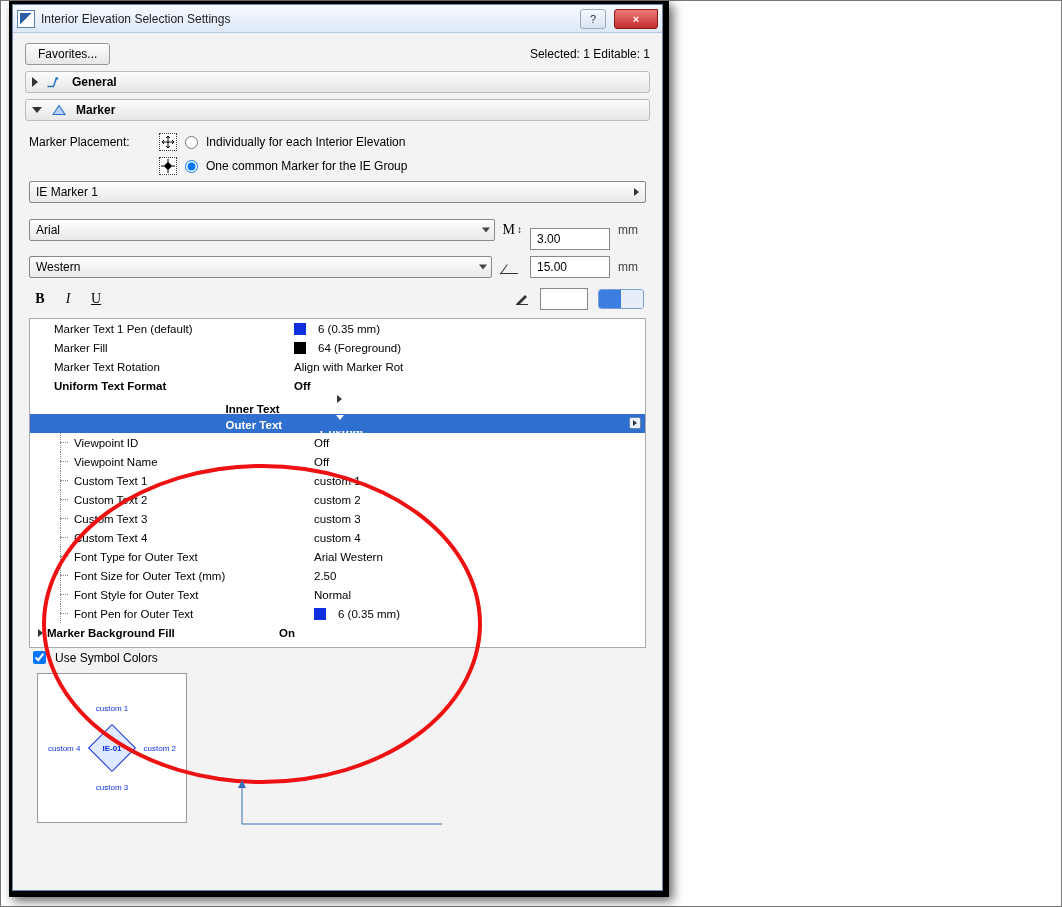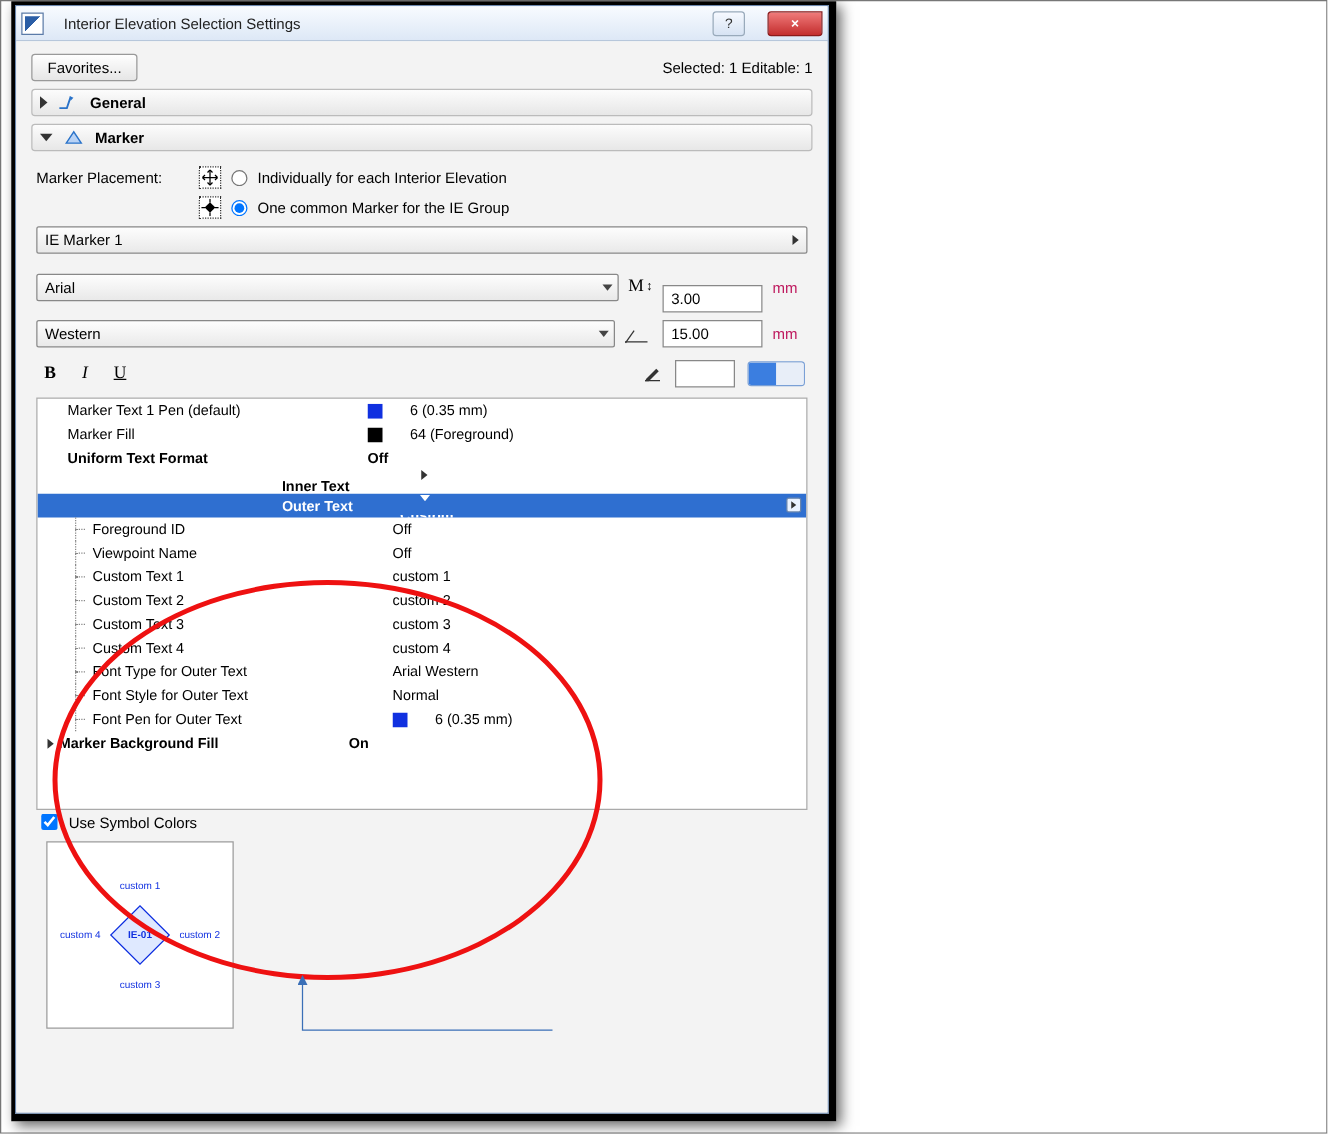--- a/index.html
+++ b/index.html
@@ -37,21 +37,21 @@
     display: flex;
     flex-direction: column;
   }
   .titlebar {
     height: 28px;
     background: linear-gradient(#f8fbff, #dde8f6);
     border-bottom: 1px solid #b7c7db;
     display: flex;
     align-items: center;
     padding: 0 4px;
-    gap: 16px;
+    gap: 6px;
   }
   .app-icon {
     width: 18px; height: 18px;
     background: #fff;
     border: 1px solid #5b7ba8;
     position: relative;
   }
   .app-icon::after {
     content: "";
     position: absolute;
@@ -118,40 +118,40 @@
     position: relative;
   }
   .dd-arrow {
     position:absolute; right:4px; top:50%; transform:translateY(-50%);
     width:0;height:0;border-left:4px solid transparent;border-right:4px solid transparent;border-top:5px solid #444;
   }
   .row-flex { display:flex; gap:8px; align-items:center; }
   .txt-input {
     border:1px solid #888; background:#fff; height:22px; padding:0 6px; font-size:12px;
   }
-  .mm { color:#be185d; }
+  .mm { color:#404040; }
   .format-bar { display:flex; gap:10px; align-items:center; padding:4px 2px 2px 2px;}
   .fmt { font-family:"Times New Roman",serif; font-size:14px; width:18px; text-align:center; }
   .pen-toggle { display:flex; border:1px solid #7aa0d6; border-radius:3px; overflow:hidden; }
   .pen-toggle span { width:22px;height:18px; }
   .tree-box {
     border:1px solid #aaa; background:#fff; height:330px; overflow-y:scroll;
     font-size:11.5px;
   }
   .tree-row { display:flex; align-items:center; height:19px; padding-left:6px; }
   .tree-row.indent1 { padding-left:24px; }
   .tree-row.indent2 { padding-left:44px; position:relative; }
   .tree-row.indent2::before {
     content:""; position:absolute; left:30px; top:0; bottom:0; border-left:1px dotted #888;
   }
   .tree-row.indent2::after {
     content:""; position:absolute; left:30px; top:9px; width:8px; border-top:1px dotted #888;
   }
   .tree-label { width:240px; white-space:nowrap; overflow:hidden; }
-  .tree-val { flex:1; display:flex; align-items:center; gap:18px; white-space:nowrap; overflow:hidden;}
+  .tree-val { flex:1; display:flex; align-items:center; gap:8px; white-space:nowrap; overflow:hidden;}
   .tree-row.bold .tree-label, .tree-row.bold .tree-val { font-weight:bold; }
   .tree-row.sel { background:#2f6fd0; color:#fff; }
   .tree-row.sel .tri-open { border-top-color:#fff; }
   .tri-closed { width:0;height:0;border-top:4px solid transparent;border-bottom:4px solid transparent;border-left:5px solid #333; margin-right:4px;}
   .tri-open { width:0;height:0;border-left:4px solid transparent;border-right:4px solid transparent;border-top:5px solid #333; margin-right:4px; transform:translateY(1px);}
   .swatch { width:12px;height:12px;display:inline-block; margin-right:4px; }
   .preview-box {
     width:150px; height:150px; border:1px solid #999; background:#fff; margin-left:8px; position:relative;
     font-size:8px; color:#1030e0;
   }
@@ -328,37 +328,41 @@
                       <span>6 (0.35 mm)</span>
                     </span>
                 </div>
                 <div class="tree-row indent1">
                   <span class="tree-label">Marker Fill</span>
                   <span class="tree-val">
                       <span class="swatch" style="background:#000"></span>
                       <span>64 (Foreground)</span>
                     </span>
                 </div>
+                <div class="tree-row indent1">
+                  <span class="tree-label">Marker Text Rotation</span>
+                  <span class="tree-val">Align with Marker Rot</span>
+                </div>
                 <div class="tree-row indent1 bold">
                   <span class="tree-label">Uniform Text Format</span>
                   <span class="tree-val">Off</span>
                 </div>
                 <div class="tree-row bold" style="padding-left:8px;flex-direction:column;">
                   <span class="tri-closed"></span>
                   <span class="tree-label" style="width:232px;">Inner Text</span>
                   <span class="tree-val">Custom</span>
                 </div>
                 <div class="tree-row bold sel" style="padding-left:8px;position:relative;flex-direction:column;">
                   <span class="tri-open"></span>
                   <span class="tree-label" style="width:232px;">Outer Text</span>
                   <span class="tree-val">Custom</span>
                   <span class="row-details-arrow"></span>
                 </div>
                 <div class="tree-row indent2">
-                    <span class="tree-label">Foreground ID</span>
+                    <span class="tree-label">Viewpoint ID</span>
                     <span class="tree-val">Off</span>
                   </div>
                 <div class="tree-row indent2">
                     <span class="tree-label">Viewpoint Name</span>
                     <span class="tree-val">Off</span>
                   </div>
                 <div class="tree-row indent2">
                     <span class="tree-label">Custom Text 1</span>
                     <span class="tree-val">custom 1</span>
                   </div>
@@ -370,20 +374,24 @@
                     <span class="tree-label">Custom Text 3</span>
                     <span class="tree-val">custom 3</span>
                   </div>
                 <div class="tree-row indent2">
                     <span class="tree-label">Custom Text 4</span>
                     <span class="tree-val">custom 4</span>
                   </div>
                 <div class="tree-row indent2">
                     <span class="tree-label">Font Type for Outer Text</span>
                     <span class="tree-val">Arial Western</span>
+                  </div>
+                <div class="tree-row indent2">
+                    <span class="tree-label">Font Size for Outer Text (mm)</span>
+                    <span class="tree-val">2.50</span>
                   </div>
                 <div class="tree-row indent2">
                     <span class="tree-label">Font Style for Outer Text</span>
                     <span class="tree-val">Normal</span>
                   </div>
                 <div class="tree-row indent2">
                     <span class="tree-label">Font Pen for Outer Text</span>
                     <span class="tree-val">
                       <span class="swatch" style="background:#1030e0"></span>
                       <span>6 (0.35 mm)</span>

